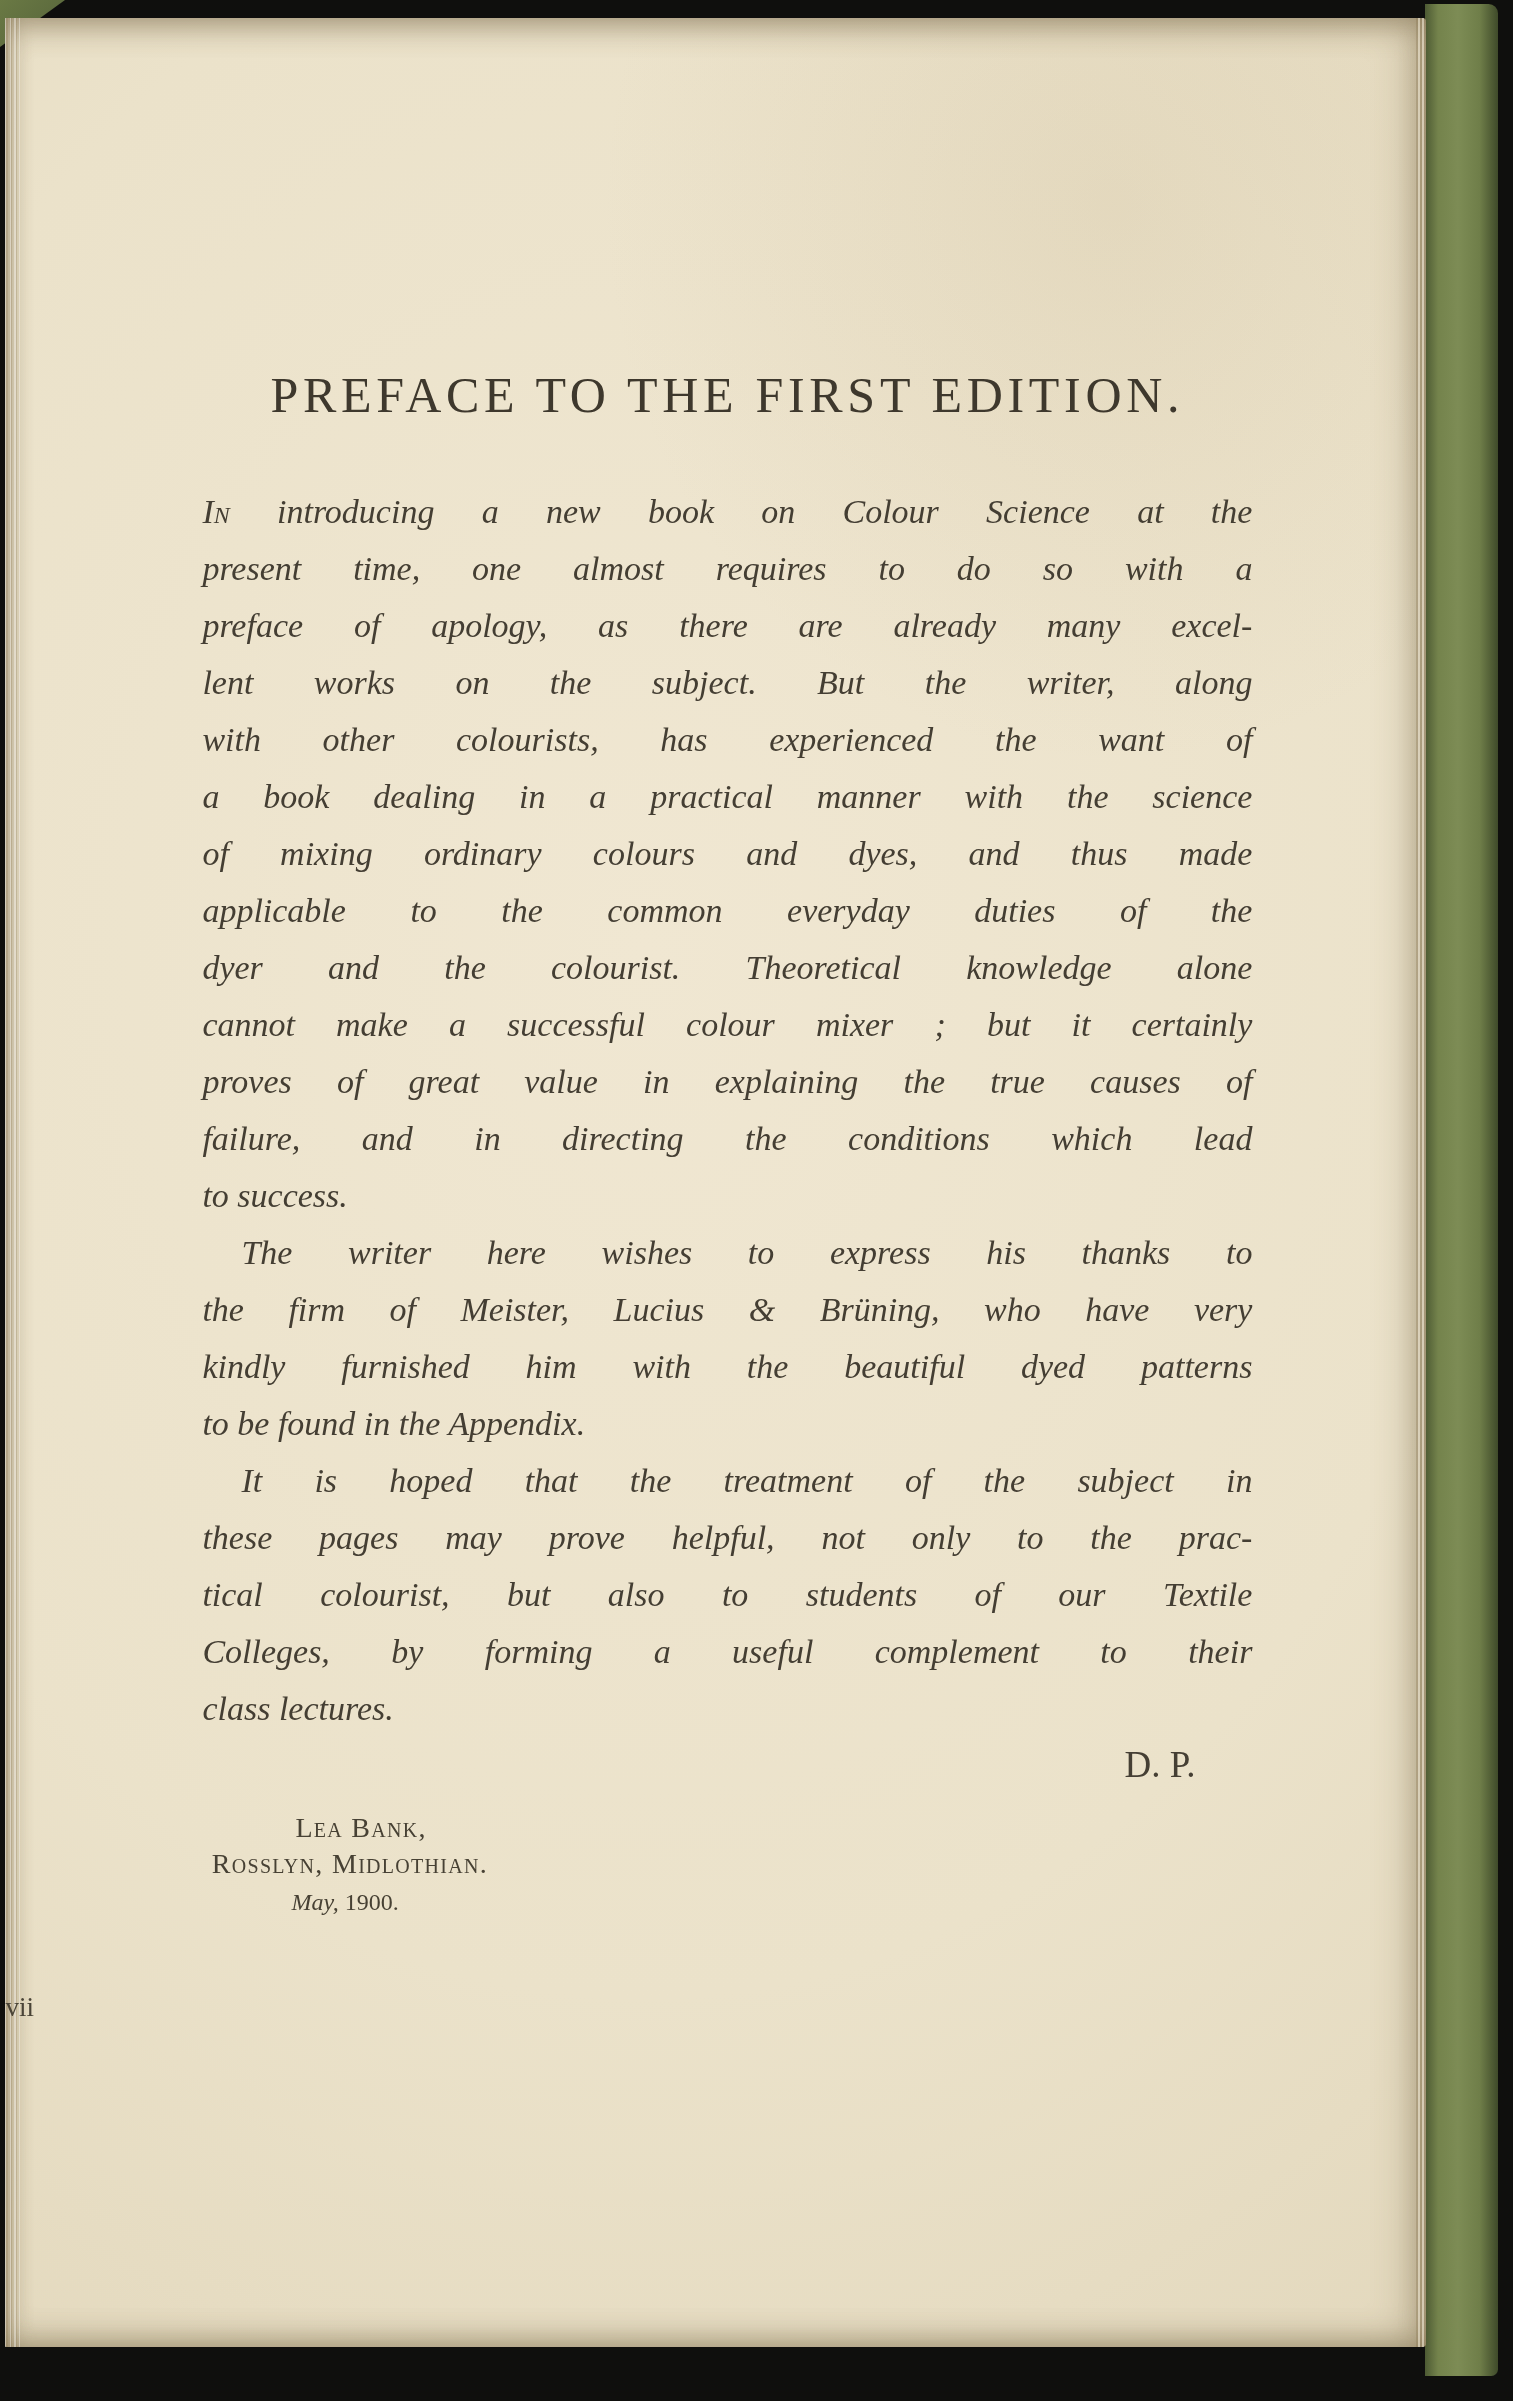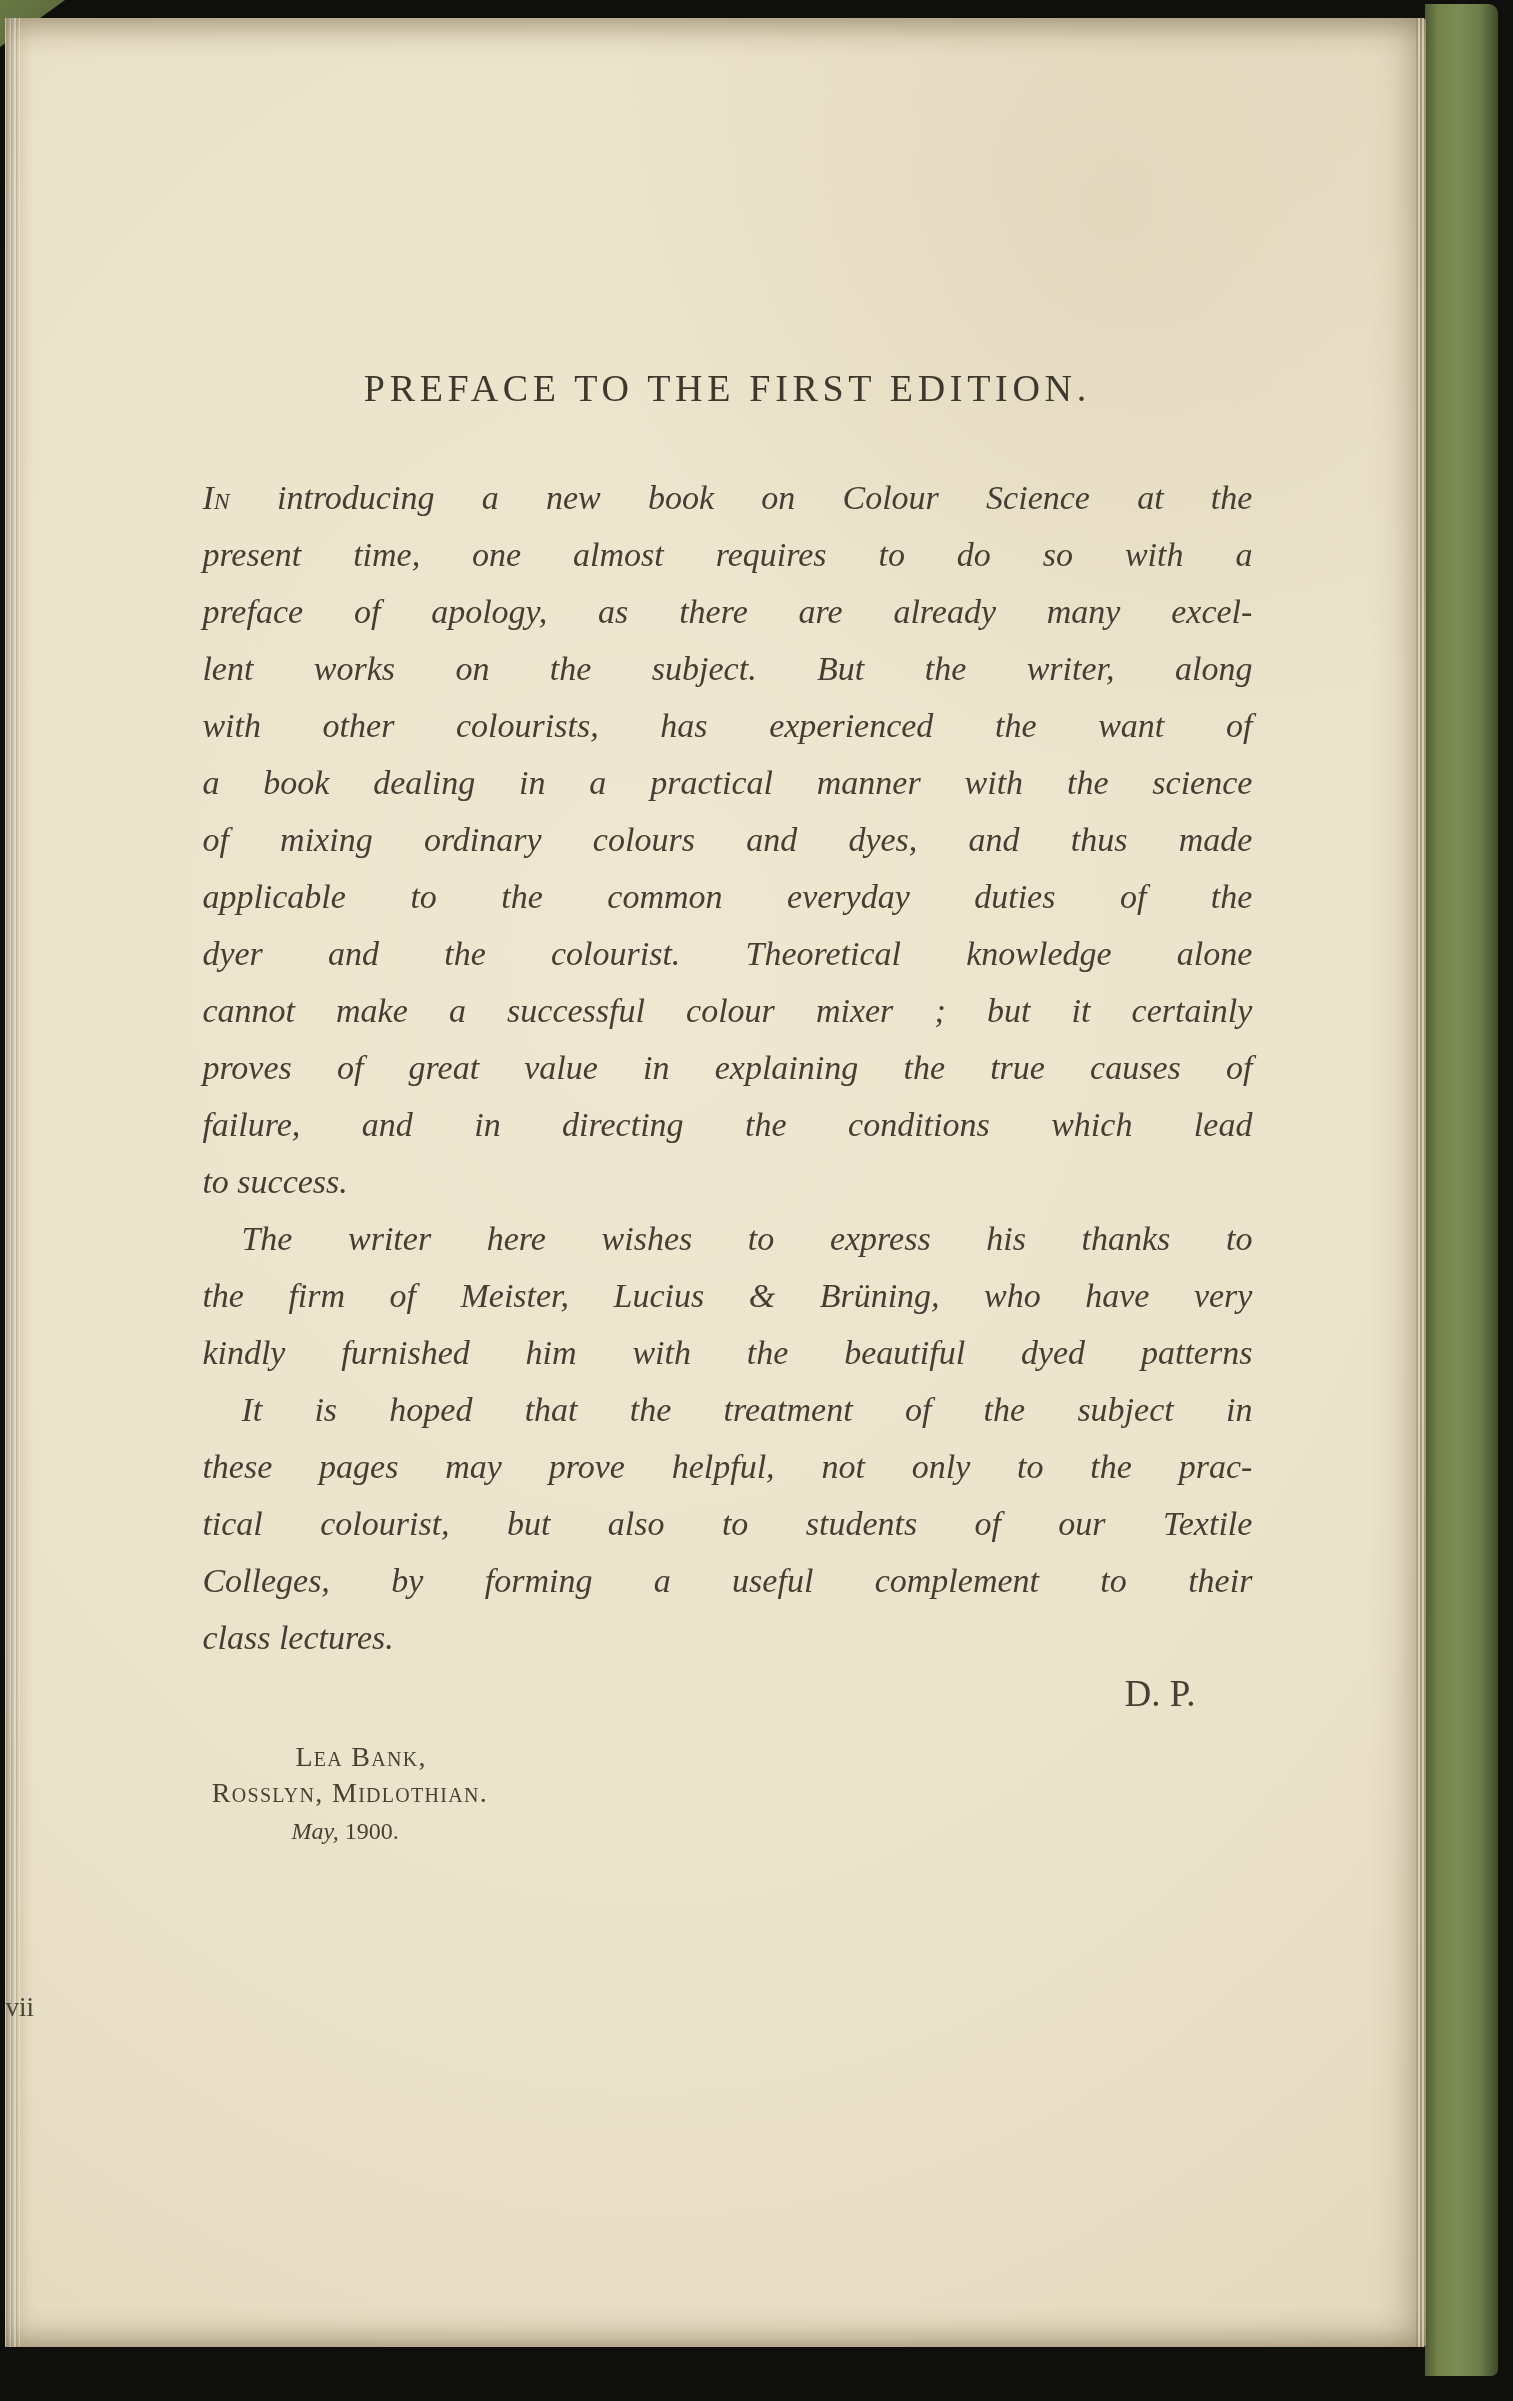--- a/index.html
+++ b/index.html
@@ -52,21 +52,21 @@
   }
 
   .content {
     position: absolute; left: 197px; top: 0; width: 1050px;
     color: #443e33;
   }
 
   .title {
     margin: 348px 0 3px 0;
     text-align: center;
-    font-size: 38px;
+    font-size: 50px;
     font-weight: 400;
     letter-spacing: 4.7px;
     color: #3e382d;
   }
 
   .bodytext { margin-top: 59px; font-size: 34px; line-height: 57px; }
 
   .line { text-align: justify; text-align-last: justify; font-style: italic; }
   .line.last { text-align-last: left; }
   .line.indent { text-indent: 39px; }
@@ -121,20 +121,21 @@
           <div class="line">cannot make a successful colour mixer ; but it certainly</div>
           <div class="line">proves of great value in explaining the true causes of</div>
           <div class="line">failure, and in directing the conditions which lead</div>
           <div class="line last">to success.</div>
         </div>
 
         <div>
           <div class="line indent">The writer here wishes to express his thanks to</div>
           <div class="line">the firm of Meister, Lucius &amp; Brüning, who have very</div>
           <div class="line">kindly furnished him with the beautiful dyed patterns</div>
+          <div class="line last">to be found in the Appendix.</div>
         </div>
 
         <div>
           <div class="line indent">It is hoped that the treatment of the subject in</div>
           <div class="line">these pages may prove helpful, not only to the prac-</div>
           <div class="line">tical colourist, but also to students of our Textile</div>
           <div class="line">Colleges, by forming a useful complement to their</div>
           <div class="line last">class lectures.</div>
         </div>
 

